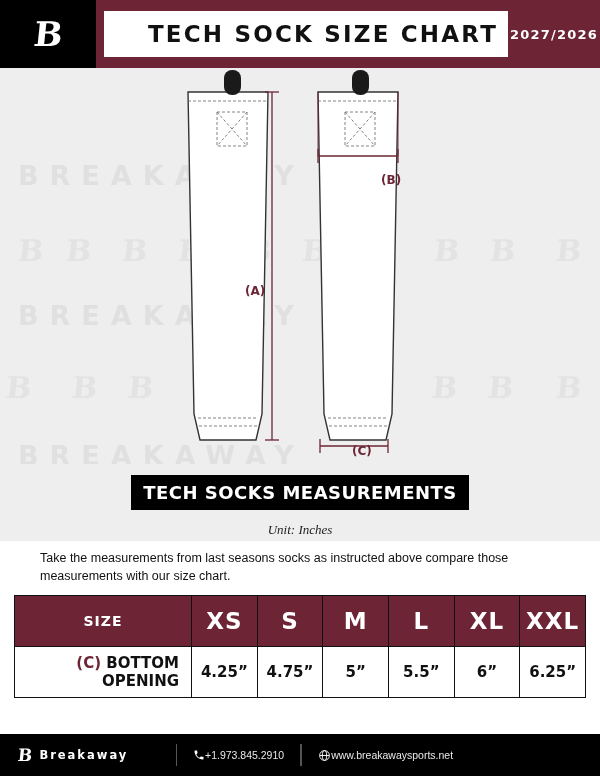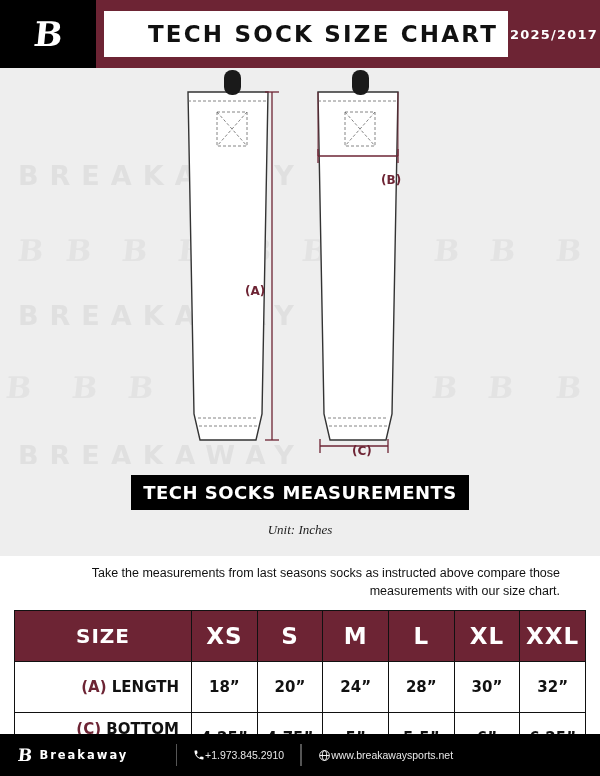--- a/index.html
+++ b/index.html
@@ -113,34 +113,34 @@
     color: #fff;
     padding: 7px 12px;
     font-family: "DejaVu Sans", sans-serif;
     font-weight: bold;
     font-size: 18px;
     letter-spacing: 0.5px;
   }
   .unit-wrap {
     background: #eeeeee;
     text-align: center;
-    padding-bottom: 18px;
+    padding-bottom: 3px;
   }
   .unit-text {
     font-family: "Liberation Serif", serif;
     font-style: italic;
     font-size: 13px;
     color: #222;
   }
 
   
   .instruction {
     background: #ffffff;
     padding: 8px 40px 10px 40px;
-    text-align: right;
+    text-align: left;
     font-family: "Liberation Sans", sans-serif;
     font-size: 12.5px;
     color: #111;
     line-height: 1.45;
   }
 
   
   .table-wrap { padding: 0 14px; background:#fff; }
   table.size-chart {
     width: 100%;
@@ -156,21 +156,21 @@
     font-size: 15px;
     color: #111;
   }
   table.size-chart thead th {
     background: #6d2434;
     color: #ffffff;
     font-size: 23px;
     letter-spacing: 1px;
   }
   table.size-chart thead th.size-col {
-    font-size: 20px;
+    font-size: 14px;
   }
   .row-label {
     text-align: right !important;
     padding-right: 12px;
     font-size: 14px;
   }
   .row-label .tag { color: #6d2434; }
   col.label-col { width: 31%; }
 
   
@@ -218,21 +218,21 @@
 </head>
 <body>
 
 <div class="header">
   <div class="header-logo-box">
     <span class="logo-b">B</span>
   </div>
   <div class="header-title-box">
     <span class="header-title">TECH SOCK SIZE CHART</span>
   </div>
-  <div class="header-year">2025/2017</div>
+  <div class="header-year">2027/2026</div>
 </div>
 
 <div class="diagram">
 
   <div class="watermark">
     <div class="wm-text" style="left:18px;  top:92px;">BREAKAWAY</div>
     <div class="wm-text" style="left:18px;  top:232px;">BREAKAWAY</div>
     <div class="wm-text" style="left:18px;  top:372px;">BREAKAWAY</div>
 
     <div class="wm-b" style="left:18px;  top:165px;">B</div>
@@ -327,29 +327,20 @@
         <th>XS</th>
         <th>S</th>
         <th>M</th>
         <th>L</th>
         <th>XL</th>
         <th>XXL</th>
       </tr>
     </thead>
     <tbody>
       <tr>
-        <td class="row-label"><span class="tag">(A)</span> <span>LENGTH</span></td>
-        <td>18”</td>
-        <td>20”</td>
-        <td>24”</td>
-        <td>28”</td>
-        <td>30”</td>
-        <td>32”</td>
-      </tr>
-      <tr>
         <td class="row-label"><span class="tag">(C)</span> <span>BOTTOM OPENING</span></td>
         <td>4.25”</td>
         <td>4.75”</td>
         <td>5”</td>
         <td>5.5”</td>
         <td>6”</td>
         <td>6.25”</td>
       </tr>
     </tbody>
   </table>

